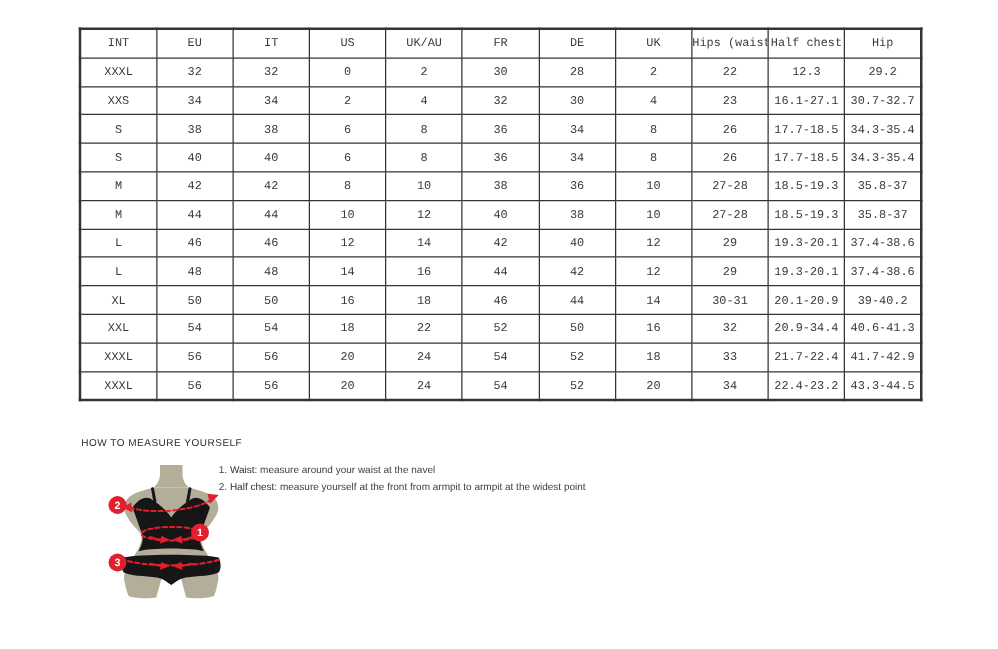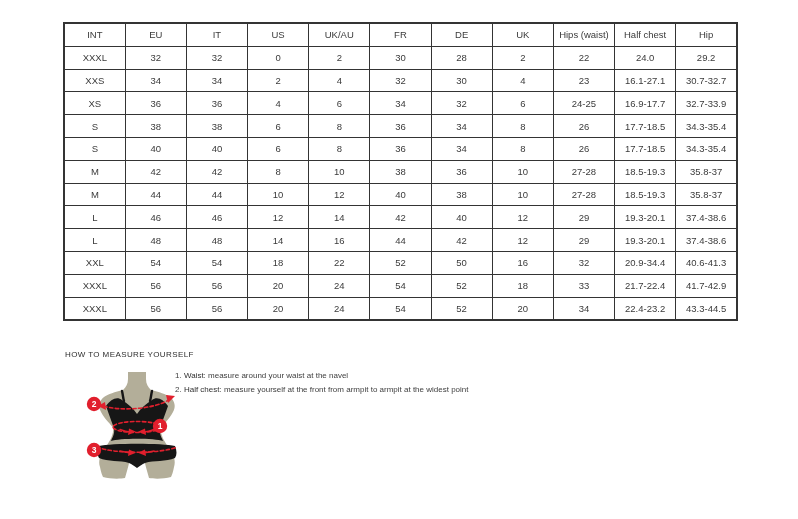--- a/index.html
+++ b/index.html
@@ -5,20 +5,21 @@
   html,body{margin:0;padding:0;background:#fff;}
   .page{
     position:relative;width:798px;height:519px;background:#ffffff;overflow:hidden;
     font-family:"Liberation Sans", sans-serif;
   }
   
   .size-table{
     position:absolute;left:63px;top:22px;width:675px;
     border-collapse:collapse;table-layout:fixed;
     border:2px solid var(--table-border,#343434);
+    font-family:Liberation Mono, monospace;
   }
   .size-table th,.size-table td{
     border:1px solid var(--table-border,#343434);
     height:21.8px;padding:0;
     text-align:center;vertical-align:middle;
     font-size:9.5px;font-weight:400;color:var(--text,#3a3a3a);
     white-space:nowrap;overflow:hidden;
   }
   
   .measure-heading{
@@ -70,48 +71,35 @@
         <tr>
           <td>XXXL</td>
           <td>32</td>
           <td>32</td>
           <td>0</td>
           <td>2</td>
           <td>30</td>
           <td>28</td>
           <td>2</td>
           <td>22</td>
-          <td>24.0</td>
+          <td>12.3</td>
           <td>29.2</td>
         </tr>
         <tr>
           <td>XXS</td>
           <td>34</td>
           <td>34</td>
           <td>2</td>
           <td>4</td>
           <td>32</td>
           <td>30</td>
           <td>4</td>
           <td>23</td>
           <td>16.1-27.1</td>
           <td>30.7-32.7</td>
-        </tr>
-        <tr>
-          <td>XS</td>
-          <td>36</td>
-          <td>36</td>
-          <td>4</td>
-          <td>6</td>
-          <td>34</td>
-          <td>32</td>
-          <td>6</td>
-          <td>24-25</td>
-          <td>16.9-17.7</td>
-          <td>32.7-33.9</td>
         </tr>
         <tr>
           <td>S</td>
           <td>38</td>
           <td>38</td>
           <td>6</td>
           <td>8</td>
           <td>36</td>
           <td>34</td>
           <td>8</td>
@@ -176,20 +164,33 @@
           <td>48</td>
           <td>48</td>
           <td>14</td>
           <td>16</td>
           <td>44</td>
           <td>42</td>
           <td>12</td>
           <td>29</td>
           <td>19.3-20.1</td>
           <td>37.4-38.6</td>
+        </tr>
+        <tr>
+          <td>XL</td>
+          <td>50</td>
+          <td>50</td>
+          <td>16</td>
+          <td>18</td>
+          <td>46</td>
+          <td>44</td>
+          <td>14</td>
+          <td>30-31</td>
+          <td>20.1-20.9</td>
+          <td>39-40.2</td>
         </tr>
         <tr>
           <td>XXL</td>
           <td>54</td>
           <td>54</td>
           <td>18</td>
           <td>22</td>
           <td>52</td>
           <td>50</td>
           <td>16</td>

